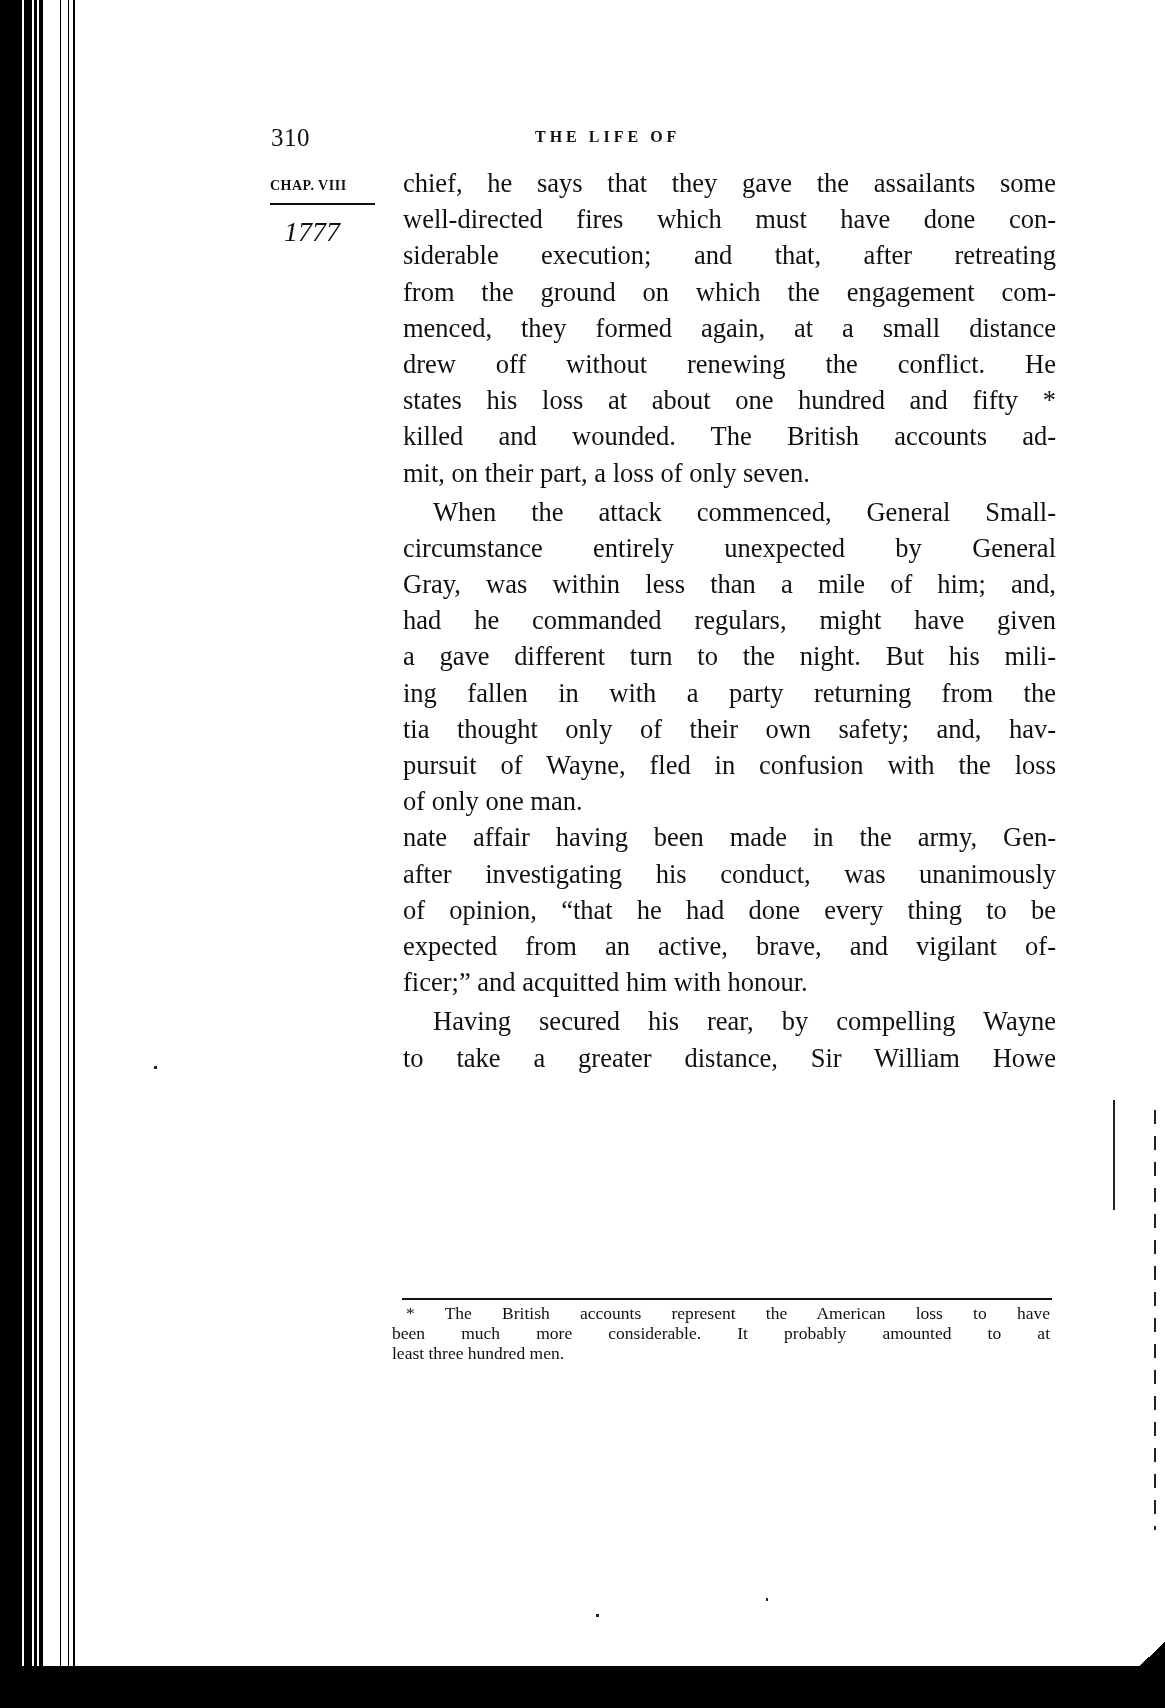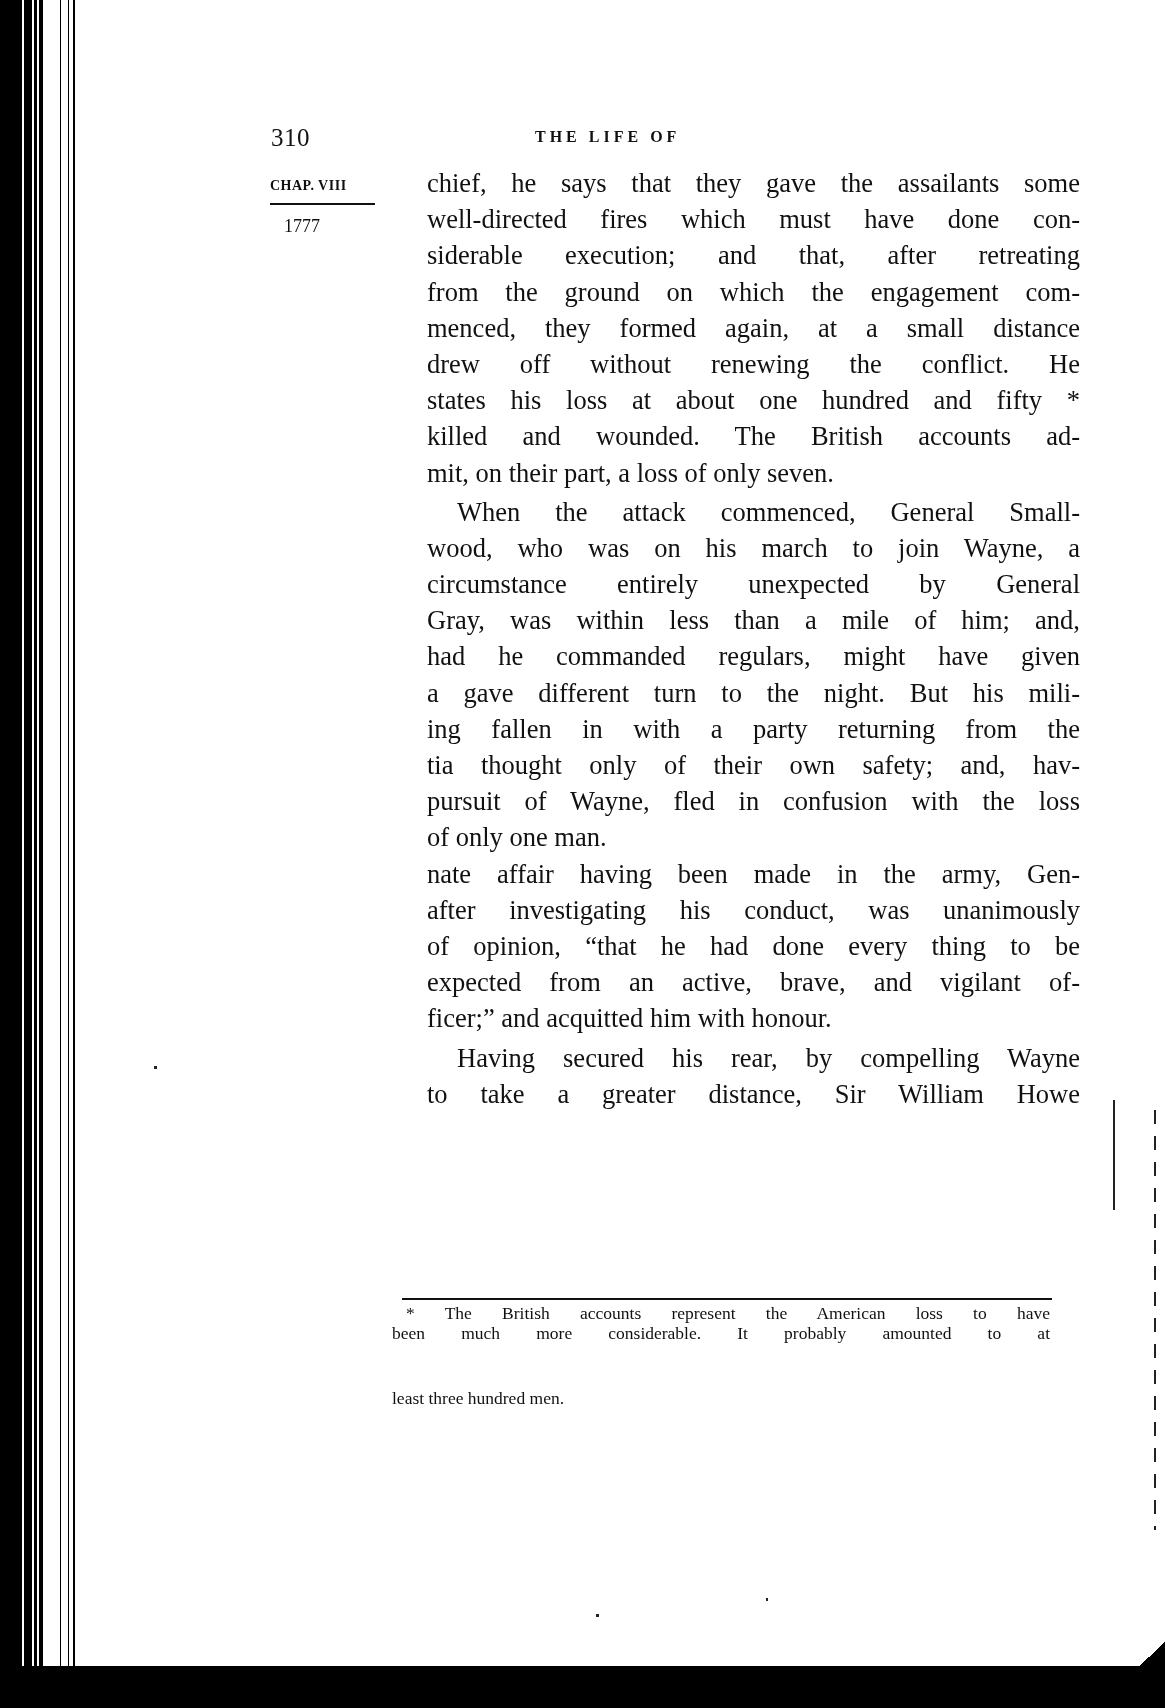--- a/index.html
+++ b/index.html
@@ -91,33 +91,33 @@
       left: 270px;
       top: 203px;
       width: 105px;
       height: 2px;
       background: #111;
     }
     .margin-year {
       position: absolute;
       left: 284px;
       top: 216px;
-      font-size: 18px;
+      font-size: 28px;
+      font-style: italic;
     }
 
     
     .body-text {
       position: absolute;
       left: 403px;
       top: 165px;
       width: 653px;
       font-size: 26.5px;
       line-height: 36.2px;
       text-align: justify;
-      margin-left: 24px;
     }
     .body-text .line {
       display: block;
       text-align: justify;
       text-align-last: justify;
       white-space: nowrap;
       height: 36.2px;
     }
     .body-text .line.last {
       text-align-last: left;
@@ -145,21 +145,21 @@
       line-height: 20px;
       font-weight: normal;
     }
     .footnote .fline {
       display: block;
       white-space: nowrap;
       text-align: justify;
       text-align-last: justify;
     }
     .footnote .fline.first { padding-left: 14px; }
-    .footnote .fline.last { text-align-last: left; margin-top: 45px; }
+    .footnote .fline.last { text-align-last: left; }
   </style>
 </head>
 <body>
 
 <div class="gutter">
   <div class="bar" style="left:0;width:22px;"></div>
   <div class="bar" style="left:24px;width:8px;"></div>
   <div class="bar" style="left:34px;width:3px;"></div>
   <div class="bar" style="left:39px;width:4px;"></div>
   <div class="bar" style="left:60px;width:1px;"></div>
@@ -185,21 +185,20 @@
   <span class="line">chief, he says that they gave the assailants some</span>
   <span class="line">well-directed fires which must have done con-</span>
   <span class="line">siderable execution; and that, after retreating</span>
   <span class="line">from the ground on which the engagement com-</span>
   <span class="line">menced, they formed again, at a small distance</span>
   <span class="line">drew off without renewing the conflict. He</span>
   <span class="line">states his loss at about one hundred and fifty *</span>
   <span class="line">killed and wounded. The British accounts ad-</span>
   <span class="line last">mit, on their part, a loss of only seven.</span>
   <span class="line indent para-gap">When the attack commenced, General Small-</span>
-  <span class="line">wood, who was on his march to join Wayne, a</span>
   <span class="line">circumstance entirely unexpected by General</span>
   <span class="line">Gray, was within less than a mile of him; and,</span>
   <span class="line">had he commanded regulars, might have given</span>
   <span class="line">a gave different turn to the night. But his mili-</span>
   <span class="line">ing fallen in with a party returning from the</span>
   <span class="line">tia thought only of their own safety; and, hav-</span>
   <span class="line">pursuit of Wayne, fled in confusion with the loss</span>
   <span class="line last">of only one man.</span>
   <span class="line">nate affair having been made in the army, Gen-</span>
   <span class="line">after investigating his conduct, was unanimously</span>

